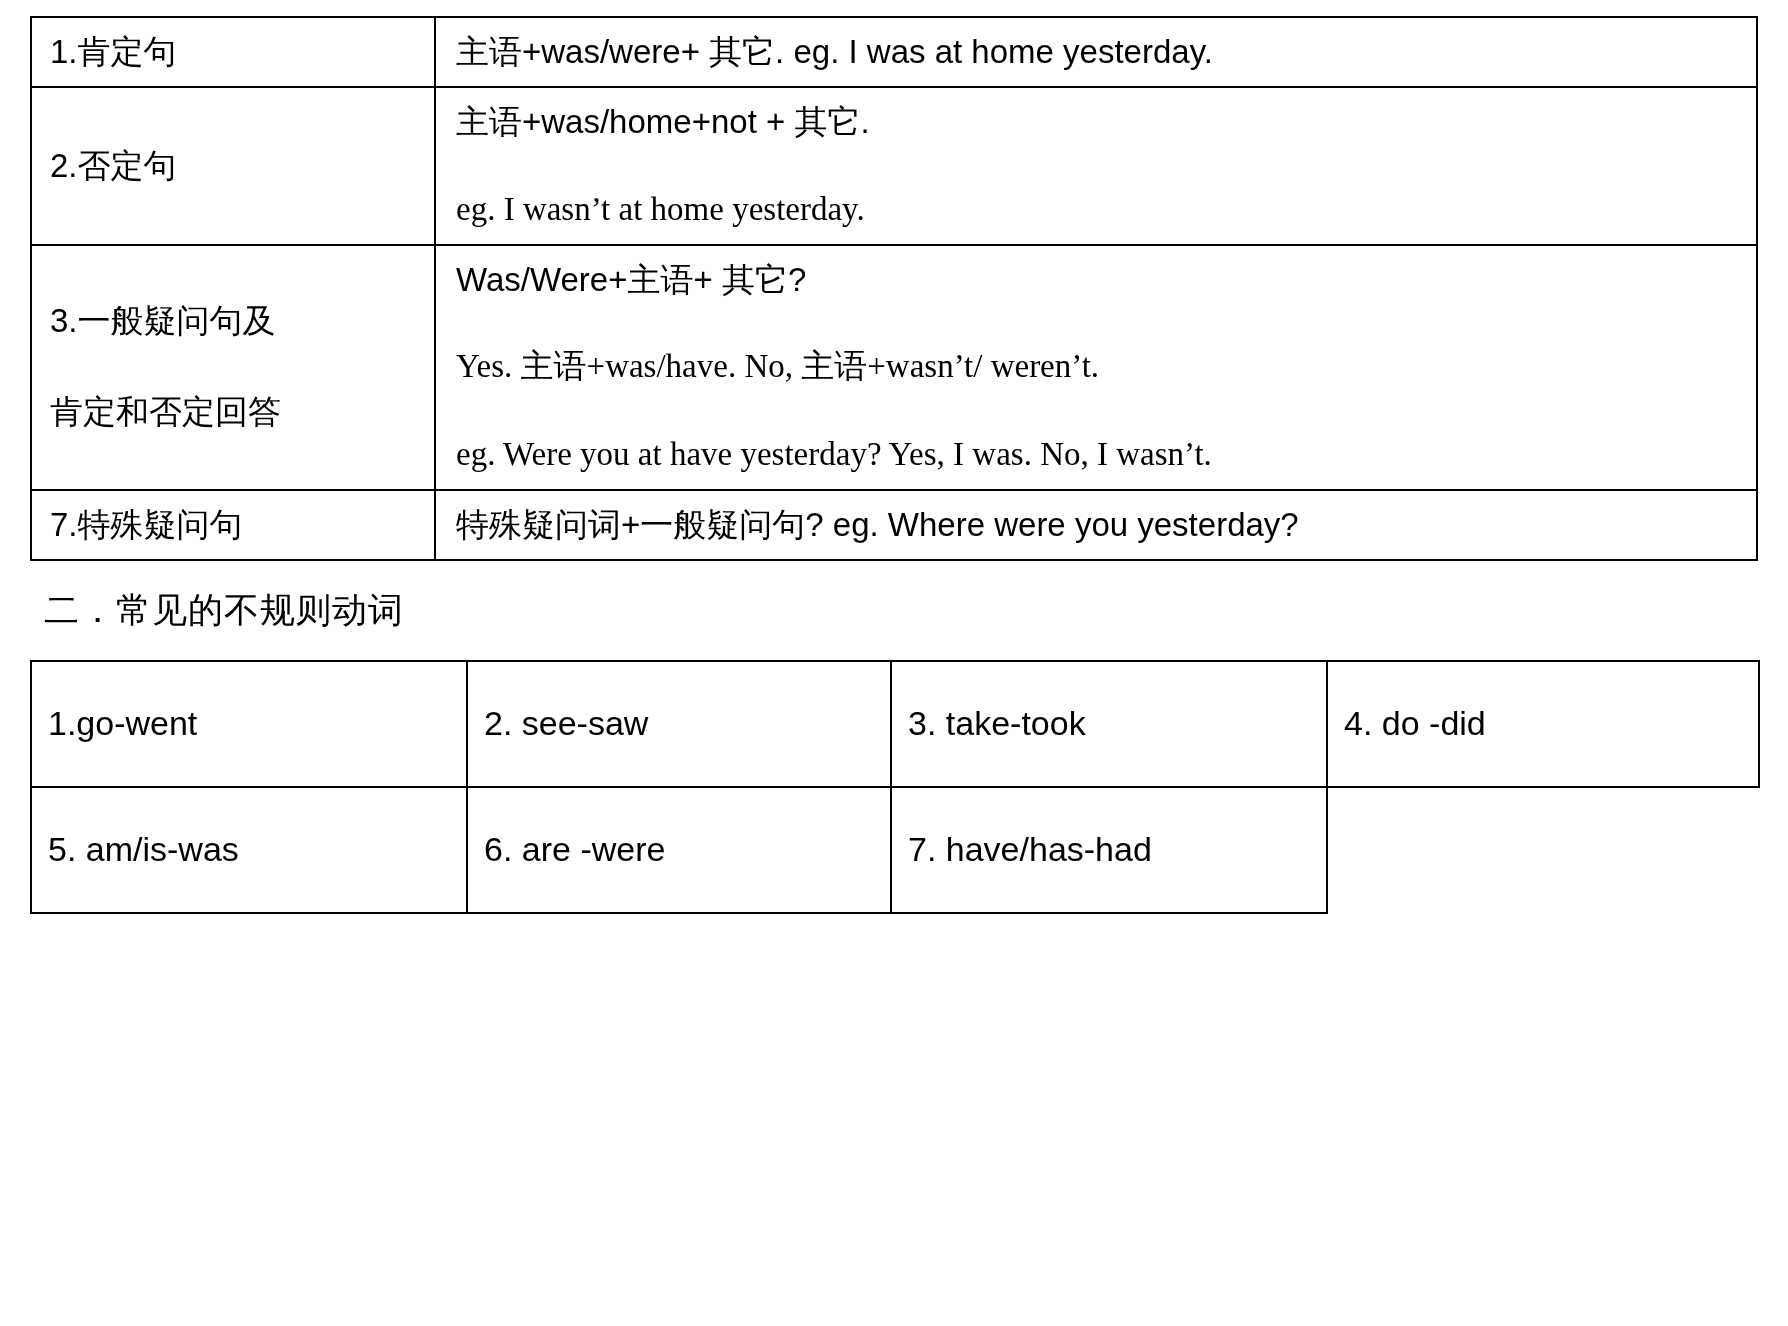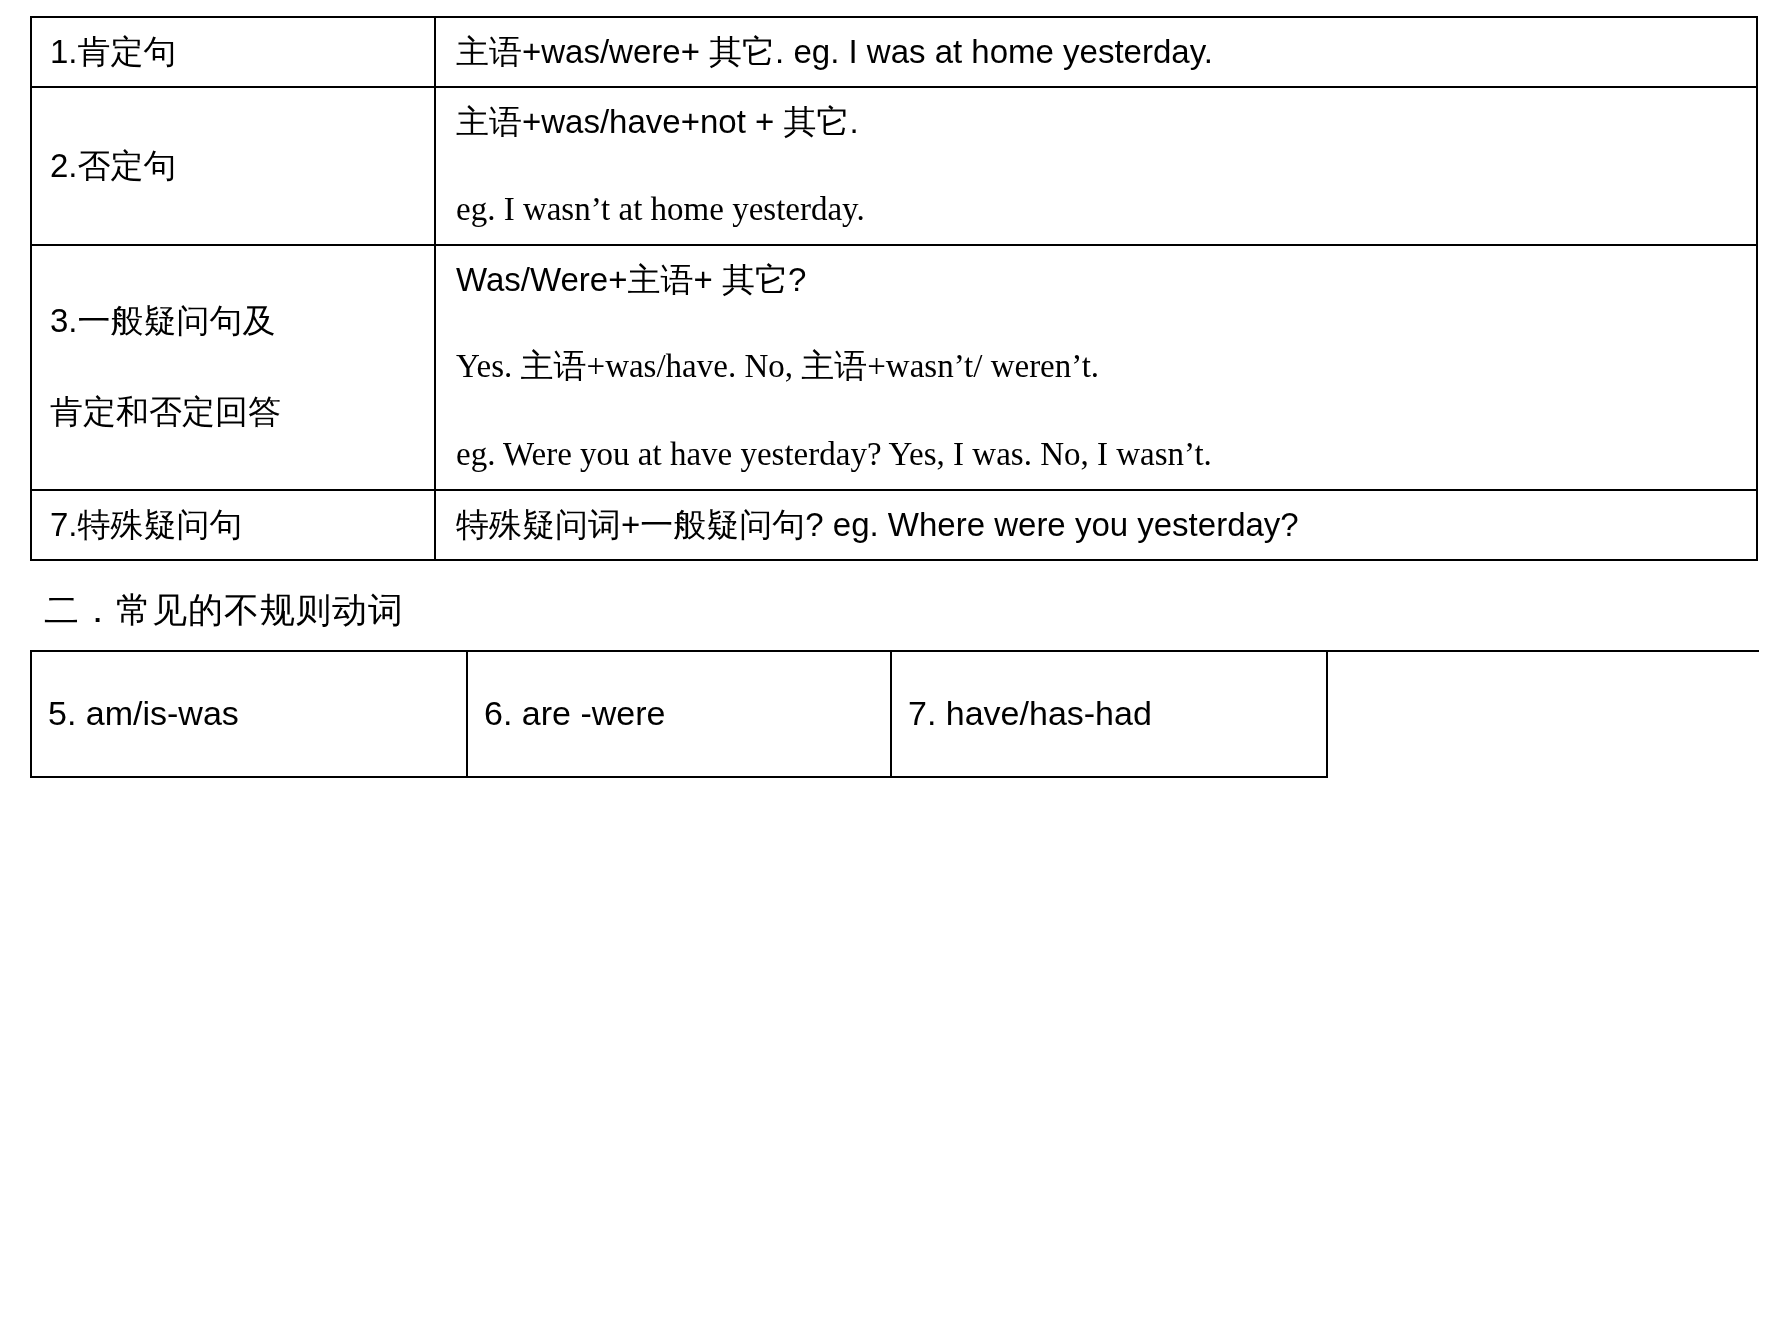--- a/index.html
+++ b/index.html
@@ -53,21 +53,21 @@
     margin-top: 40px;
     font-family: Liberation Serif, serif;
   }
   .label .line + .line {
     margin-top: 44px;
   }
 
   
   .section-heading {
     font-size: 35px;
-    margin: 26px 0 16px 14px;
+    margin: 26px 0 26px 14px;
     letter-spacing: 1px;
   }
 
   
   table.verbs {
     border-collapse: collapse;
     width: 1728px;
     table-layout: fixed;
     margin-top: 4px;
   }
@@ -100,21 +100,21 @@
         </td>
         <td class="content">
           <span class="line">主语+was/were+ 其它.   eg. I was at home yesterday.</span>
         </td>
       </tr>
       <tr>
         <td class="label">
           <span class="line">2.否定句</span>
         </td>
         <td class="content">
-          <span class="line">主语+was/have+not + 其它.</span>
+          <span class="line">主语+was/home+not + 其它.</span>
           <span class="line">eg. I wasn’t at home yesterday.</span>
         </td>
       </tr>
       <tr>
         <td class="label">
           <span class="line">3.一般疑问句及</span>
           <span class="line">肯定和否定回答</span>
         </td>
         <td class="content">
           <span class="line">Was/Were+主语+ 其它?</span>
@@ -137,20 +137,26 @@
 
   <table class="verbs">
     <colgroup>
       <col class="c1">
         <col class="c2">
         <col class="c3">
         <col class="c4">
     </colgroup>
     <tbody>
       <tr>
+        <td>1.go-went</td>
+        <td>2. see-saw</td>
+        <td>3. take-took</td>
+        <td>4. do -did</td>
+      </tr>
+      <tr>
         <td>5. am/is-was</td>
         <td>6. are -were</td>
         <td>7. have/has-had</td>
         <td class="empty"></td>
       </tr>
     </tbody>
   </table>
 
 </div>
 

